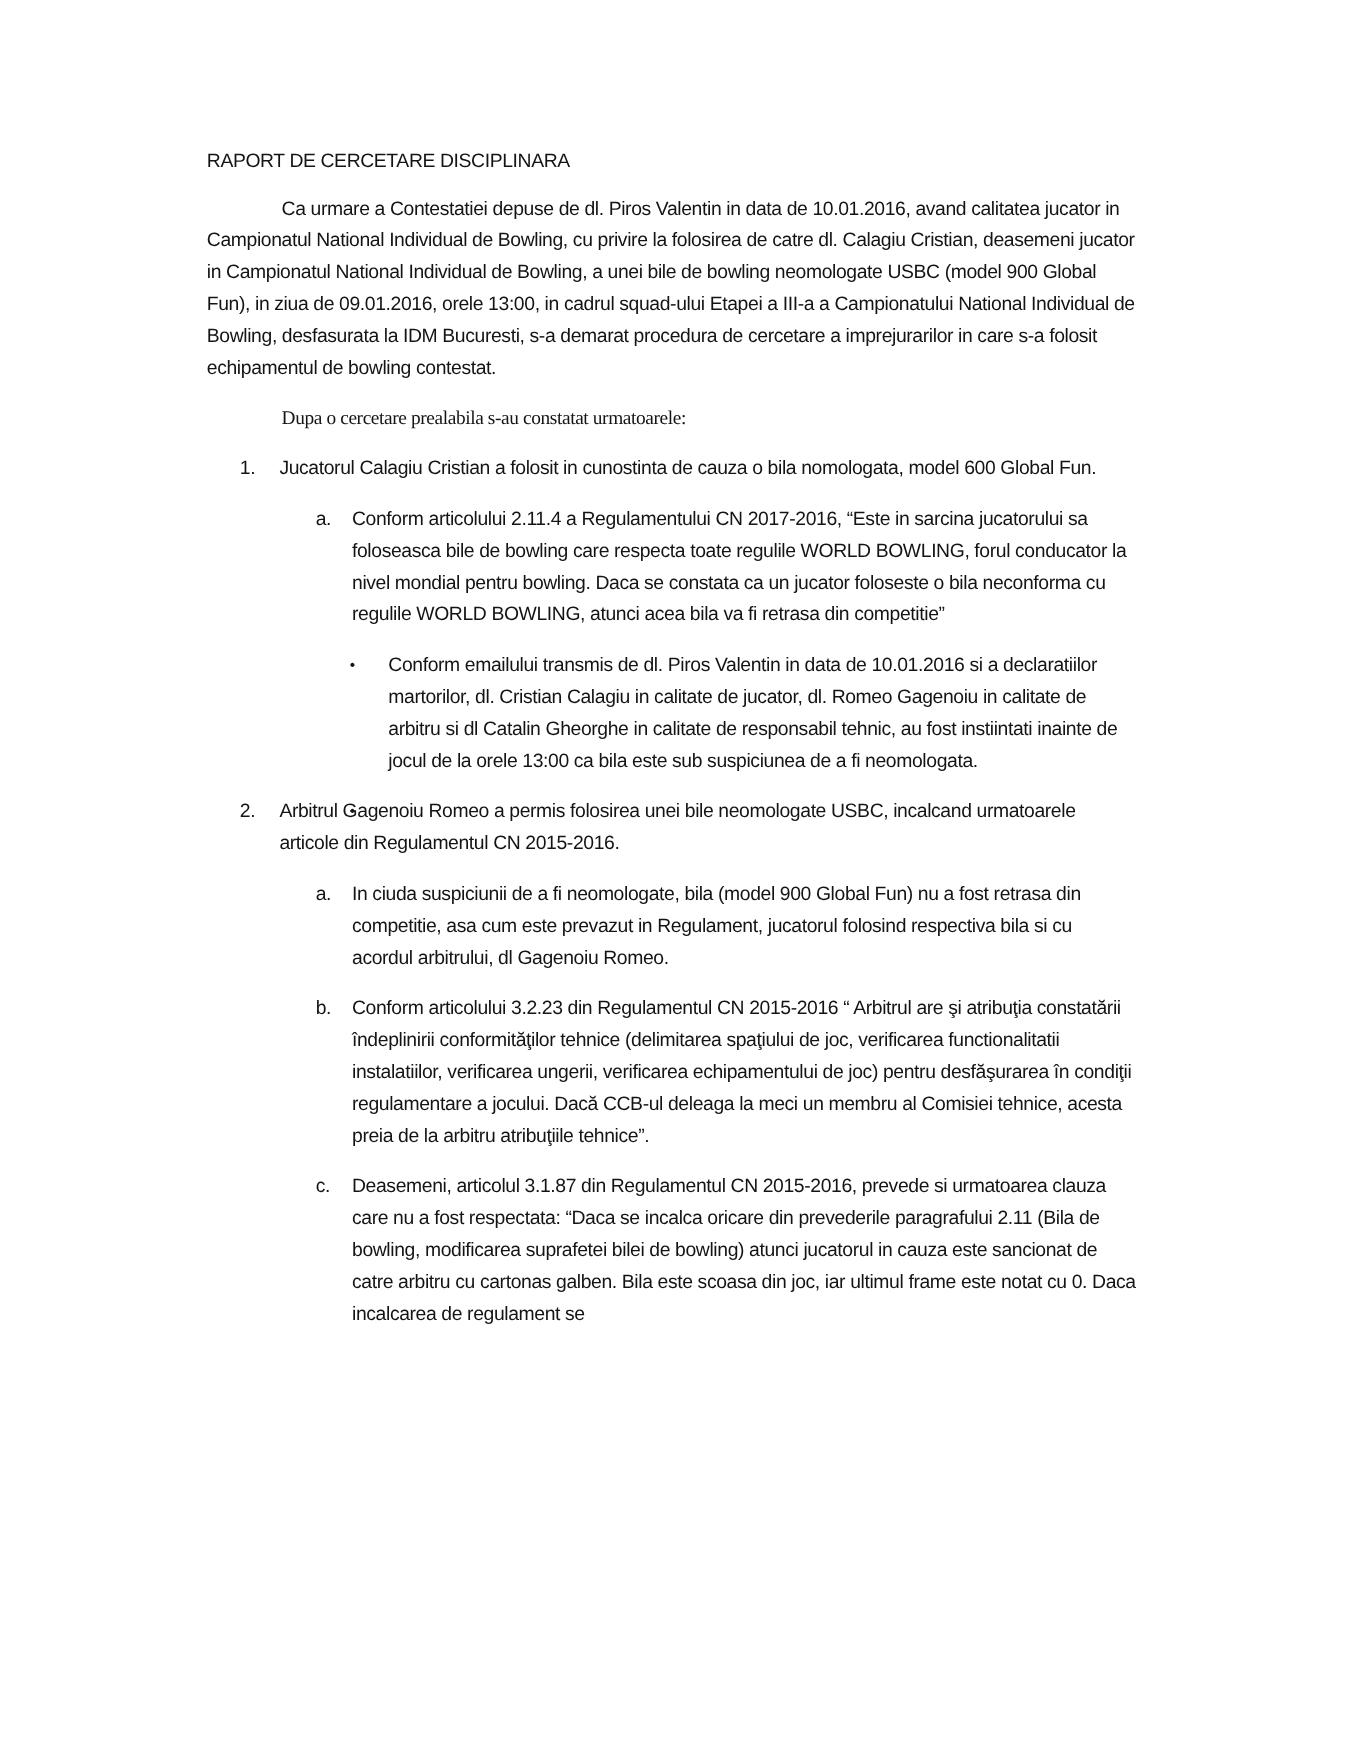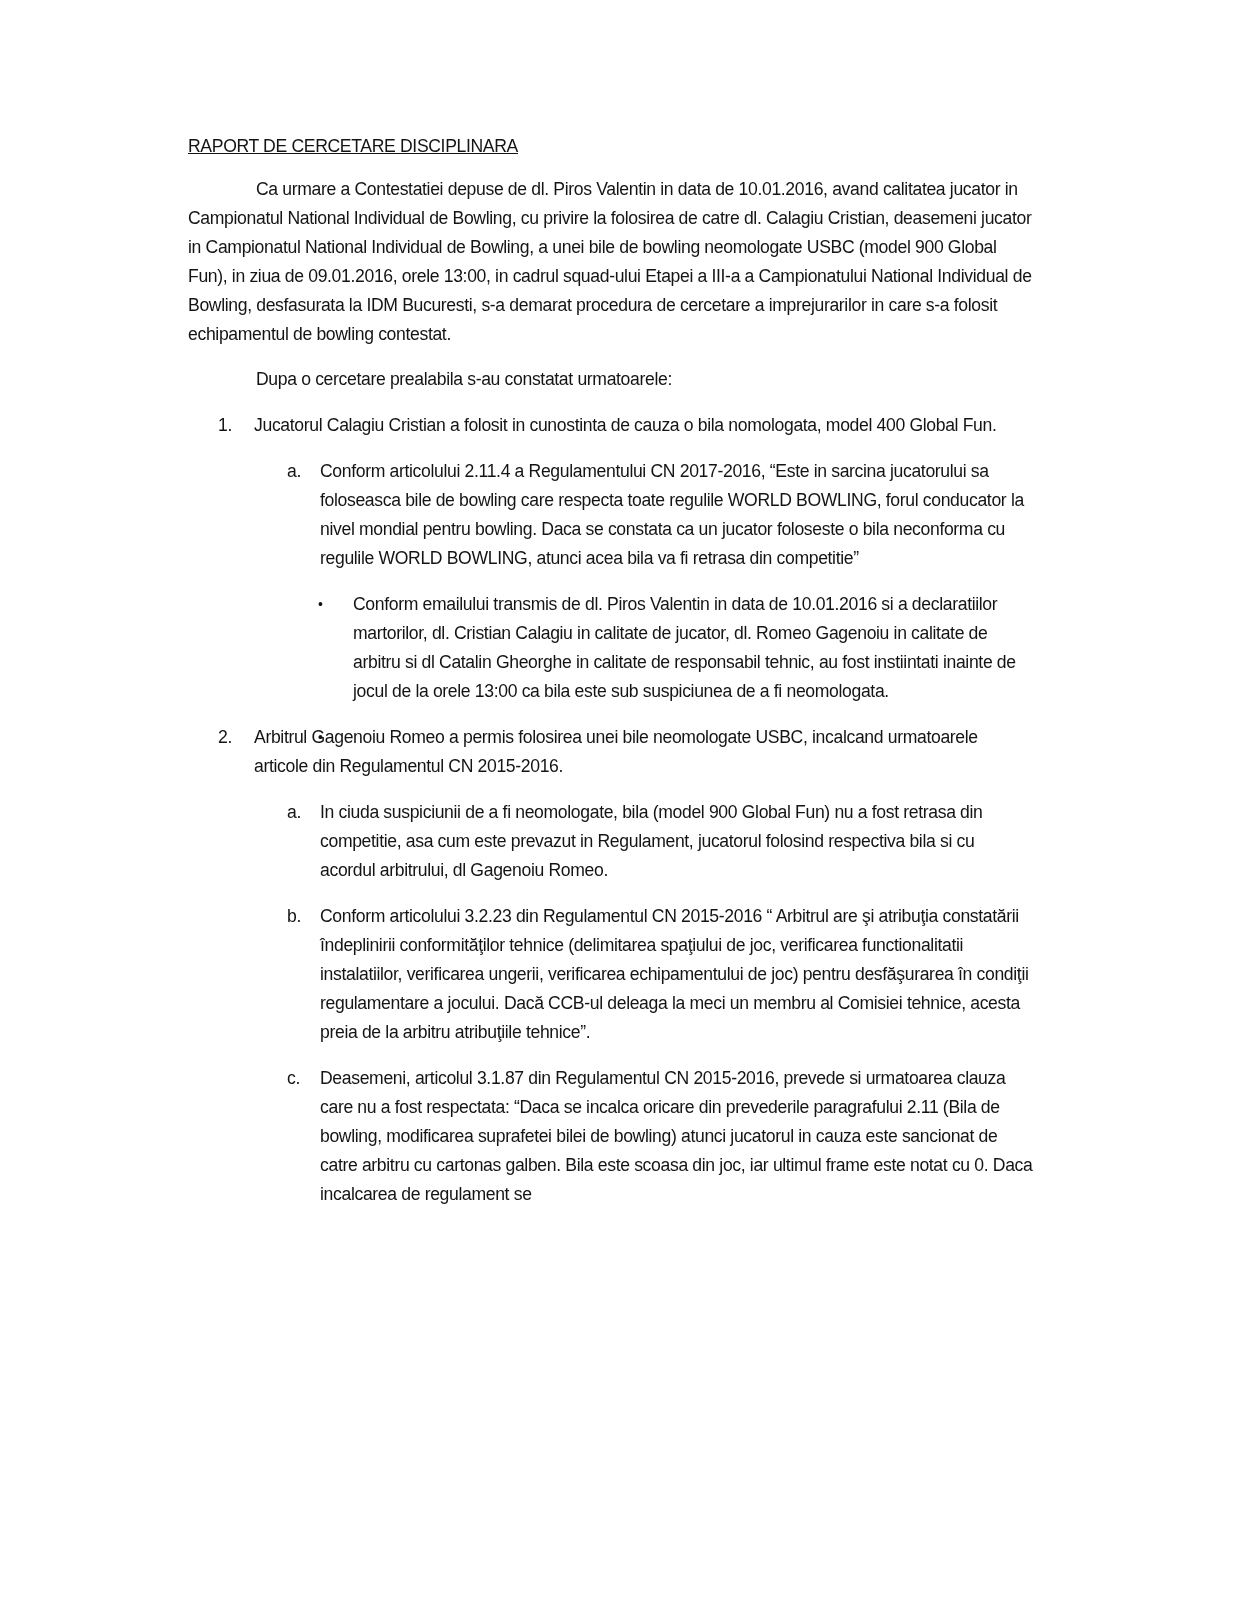--- a/index.html
+++ b/index.html
@@ -1,23 +1,23 @@
 <!DOCTYPE html>
 <html><head>
 <meta charset="utf-8">
 <style>
   html, body { margin: 0; padding: 0; background: #ffffff; }
   body { width: 1236px; height: 1600px; position: relative; overflow: hidden;
          font-family: "Liberation Sans Narrow", "Liberation Sans", sans-serif; color: #141414; }
   .page { position: absolute; left: 0; top: 0; width: 1236px; height: 1600px; background: #fff; }
   .doc { position: absolute; left: 188px; top: 132px; width: 845px;
          font-size: 17.6px; line-height: 29px; letter-spacing: -0.35px; }
-  .title { margin: 0 0 14px 0; font-weight: normal; font-size: 17.6px; text-decoration: underline; }
+  .title { margin: 0 0 14px 0; font-weight: normal; font-size: 17.6px; }
   .para { margin: 0 0 2px 0; text-indent: 68px; }
-  .intro2 { margin: 16px 0 17px 68px; }
+  .intro2 { margin: 16px 0 17px 68px; font-family: Liberation Serif, serif; }
   .num-item { position: relative; padding-left: 66px; margin: 0 0 17px 0; }
   .num-item > .marker { position: absolute; left: 30px; top: 0; }
   .sub { position: relative; padding-left: 132px; margin: 0 0 17px 0; }
   .sub > .marker { position: absolute; left: 99px; top: 0; }
   .bullet { position: relative; padding-left: 165px; margin: 0 0 17px 0; }
   .bullet > .marker { position: absolute; left: 130px; top: 0; font-size: 14px; }
   .it { }
 </style>
 </head>
 <body>
@@ -26,21 +26,21 @@
   <div class="doc">
 
     <p class="title">RAPORT  DE CERCETARE DISCIPLINARA</p>
 
     <p class="para">Ca urmare a Contestatiei depuse de dl. Piros Valentin in data de 10.01.2016, avand calitatea jucator in Campionatul National Individual de Bowling,  cu privire la folosirea de catre  dl. Calagiu Cristian, deasemeni jucator in Campionatul National Individual de Bowling, a unei bile de bowling neomologate USBC (model 900 Global Fun), in ziua de 09.01.2016, orele 13:00, in cadrul squad-ului Etapei a III-a a Campionatului National Individual de Bowling, desfasurata la IDM Bucuresti, s-a demarat procedura de cercetare a imprejurarilor in care s-a folosit echipamentul de bowling contestat.</p>
 
     <p class="intro2">Dupa o cercetare prealabila s-au constatat urmatoarele:</p>
 
     <div class="num-item">
       <span class="marker">1.</span>
-      <span>Jucatorul Calagiu Cristian a folosit in cunostinta de cauza o bila nomologata, model 400 Global Fun.</span>
+      <span>Jucatorul Calagiu Cristian a folosit in cunostinta de cauza o bila nomologata, model 600 Global Fun.</span>
     </div>
 
     <div class="sub">
       <span class="marker">a.</span>
       <span>Conform articolului 2.11.4 a Regulamentului CN 2017-2016, </span><span class="it">“Este in sarcina jucatorului sa foloseasca bile de bowling care respecta toate regulile WORLD  BOWLING, forul conducator la nivel mondial pentru bowling. Daca se constata ca un jucator foloseste o bila neconforma cu regulile WORLD BOWLING, atunci acea bila va fi retrasa din competitie”</span>
     </div>
 
     <div class="bullet">
       <span class="marker">•</span>
       <span>Conform emailului transmis de dl. Piros Valentin  in data de 10.01.2016 si a declaratiilor martorilor, dl. Cristian Calagiu in calitate de jucator, dl. Romeo Gagenoiu in calitate de arbitru si dl Catalin Gheorghe in calitate de responsabil tehnic, au fost instiintati inainte de jocul de la orele 13:00 ca bila este sub suspiciunea de a fi neomologata.</span>

